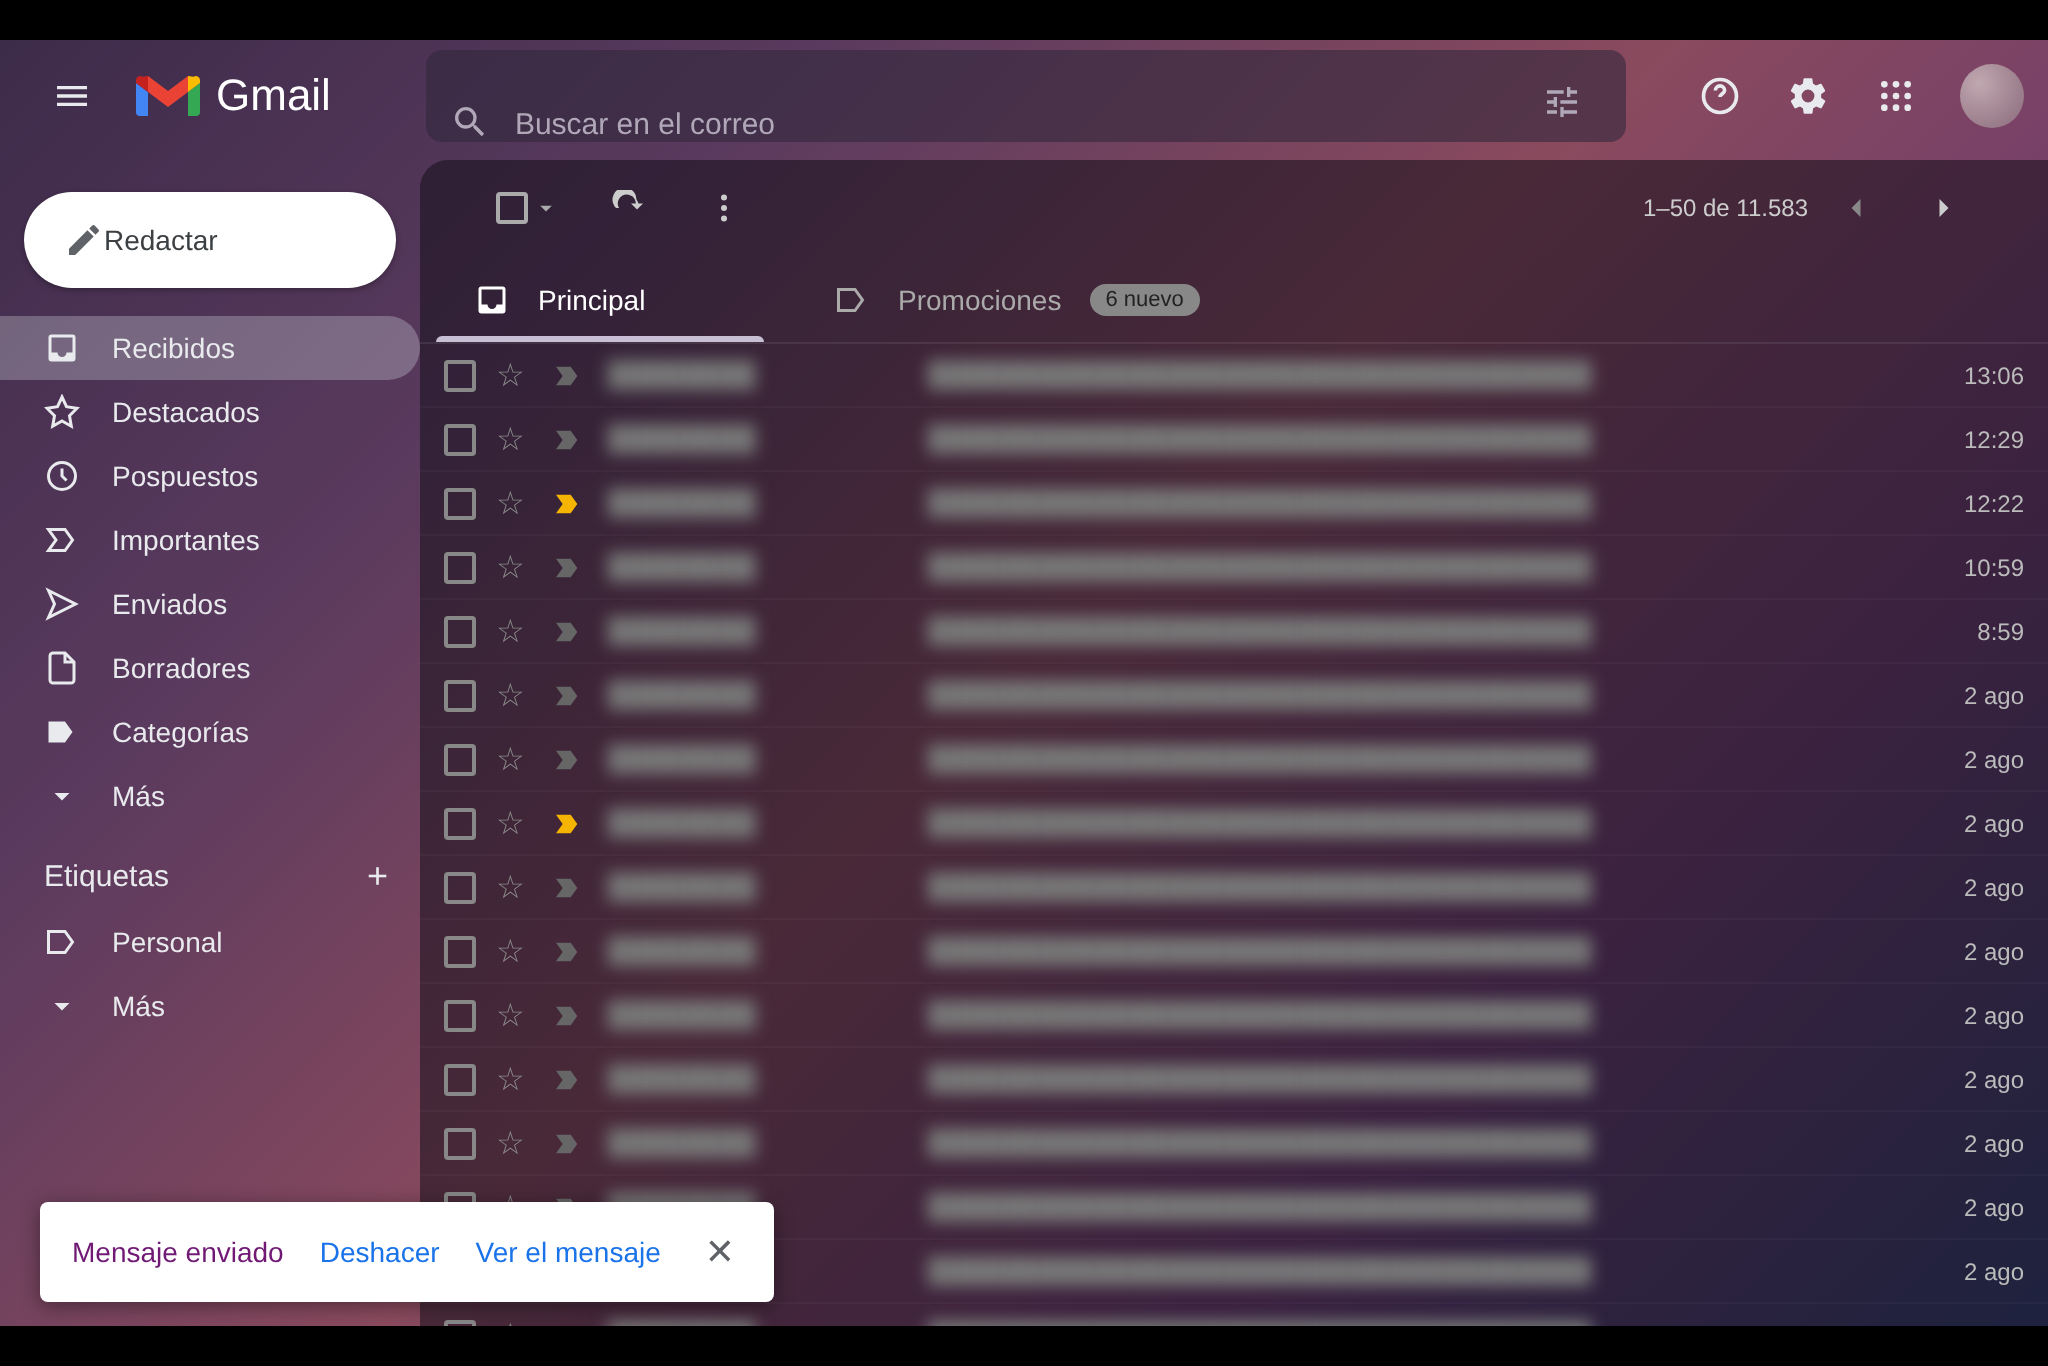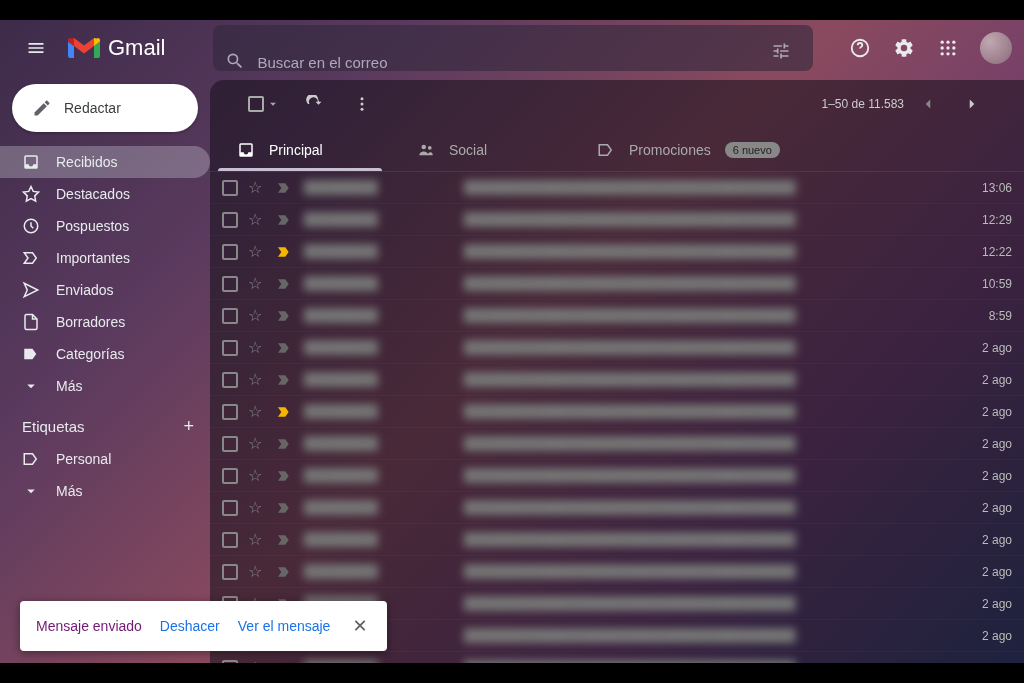--- a/index.html
+++ b/index.html
@@ -13,21 +13,21 @@
 .logo-icon{width:32px;height:24px}
 .logo-text{color:#fff;font-size:22px;font-weight:400}
 .search{flex:1;max-width:600px;height:46px;background:rgba(50,40,60,0.6);border-radius:8px;display:flex;align-items:flex-end;padding:0 12px;gap:12px}
 .search input{flex:1;background:transparent;border:none;outline:none;color:#e8eaed;font-size:15px}
 .search input::placeholder{color:#b0a8b8}
 .icon-btn{width:40px;height:40px;border:none;background:transparent;color:#e8eaed;border-radius:50%;cursor:pointer;display:flex;align-items:center;justify-content:center}
 .hdr-right{margin-left:auto;display:flex;align-items:center;gap:4px}
 .avatar{width:32px;height:32px;border-radius:50%;background:radial-gradient(circle at 30% 30%,#c0a8b0,#8a6a7a);margin-left:8px}
 .body{display:flex;height:calc(100% - 56px)}
 .sidebar{width:210px;padding:8px 0;display:flex;flex-direction:column;gap:2px}
-.compose{margin:0 12px 12px;height:48px;background:#fff;border:none;border-radius:24px;display:flex;align-items:center;gap:12px;padding:0 20px;cursor:pointer;font-size:14px;color:#3c4043;box-shadow:0 1px 3px rgba(0,0,0,0.3)}
+.compose{margin:12px 12px 12px;height:48px;background:#fff;border:none;border-radius:24px;display:flex;align-items:center;padding:0 20px;cursor:pointer;font-size:14px;color:#3c4043;box-shadow:0 1px 3px rgba(0,0,0,0.3)}
 .nav-item{height:32px;display:flex;align-items:center;gap:16px;padding:0 12px 0 22px;color:#e8eaed;font-size:14px;border-radius:0 16px 16px 0;cursor:pointer}
 .nav-item.active{background:rgba(200,200,210,0.35);font-weight:400}
 .nav-item .nav-icon{width:18px;height:18px;display:flex;align-items:center;justify-content:center;font-size:16px}
 .section-hdr{display:flex;align-items:center;justify-content:space-between;padding:12px 16px 4px 22px;color:#e8eaed;font-size:15px;font-weight:500}
 .main{flex:1;background:rgba(20,15,25,0.55);border-radius:14px 0 0 0;margin-top:4px;overflow:hidden;display:flex;flex-direction:column}
 .toolbar{height:48px;display:flex;align-items:center;padding:0 32px;gap:8px}
 .sel-all{display:flex;align-items:center;gap:2px;padding:6px;color:#bbb}
 .toolbar .icon-btn{color:#ccc}
 .pagination{margin-left:auto;display:flex;align-items:center;gap:4px;color:#ccc;font-size:12px}
 .tabs{display:flex;height:44px;border-bottom:1px solid rgba(255,255,255,0.08)}
@@ -254,30 +254,20 @@
           <div class="tab active">
             <span>
               <svg width="18" height="18" viewBox="0 0 24 24" fill="currentColor">
                 <path d="M19 3H5a2 2 0 00-2 2v14a2 2 0 002 2h14a2 2 0 002-2V5a2 2 0 00-2-2zm0 12h-4a3 3 0 01-6 0H5V5h14z"></path>
               </svg>
             </span>
             <span>Principal</span>
           </div>
           <div class="tab">
             <span>
-              <svg width="18" height="18" viewBox="0 0 24 24" fill="currentColor">
-                <circle cx="9" cy="8" r="3"></circle>
-                <circle cx="17" cy="9" r="2.5"></circle>
-                <path d="M3 19c0-3 3-5 6-5s6 2 6 5zM14 19c0-2 1.5-4 4-4s3 2 3 4z"></path>
-              </svg>
-            </span>
-            <span>Social</span>
-          </div>
-          <div class="tab">
-            <span>
               <svg width="18" height="18" viewBox="0 0 24 24" fill="none" stroke="currentColor" stroke-width="2">
                 <path d="M3 5h11l5 7-5 7H3z"></path>
               </svg>
             </span>
             <span>Promociones</span>
             <span class="badge">6 nuevo</span>
           </div>
         </div>
       <div class="email-list" id="email-list">
           <div class="email-row">

